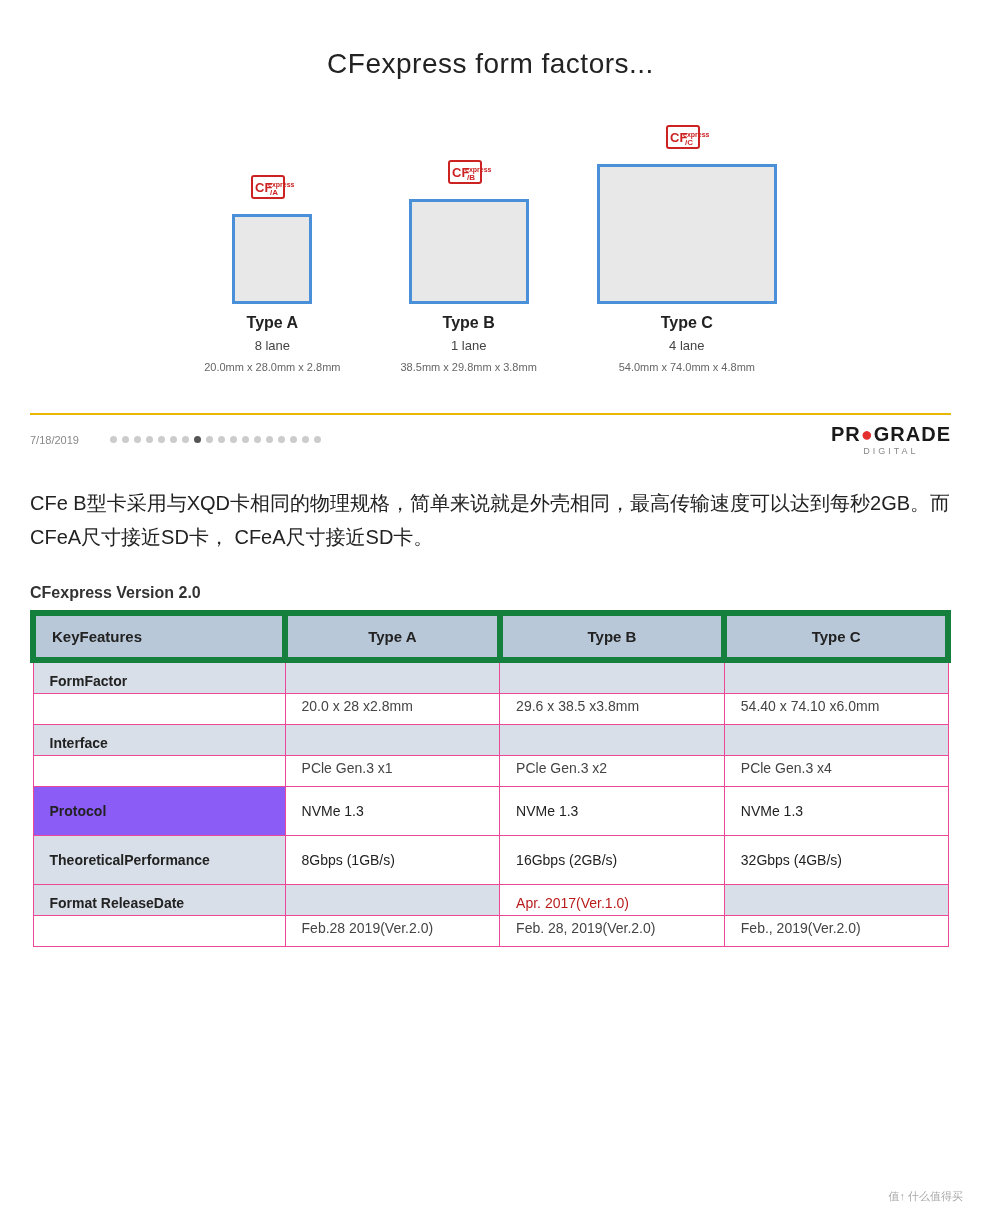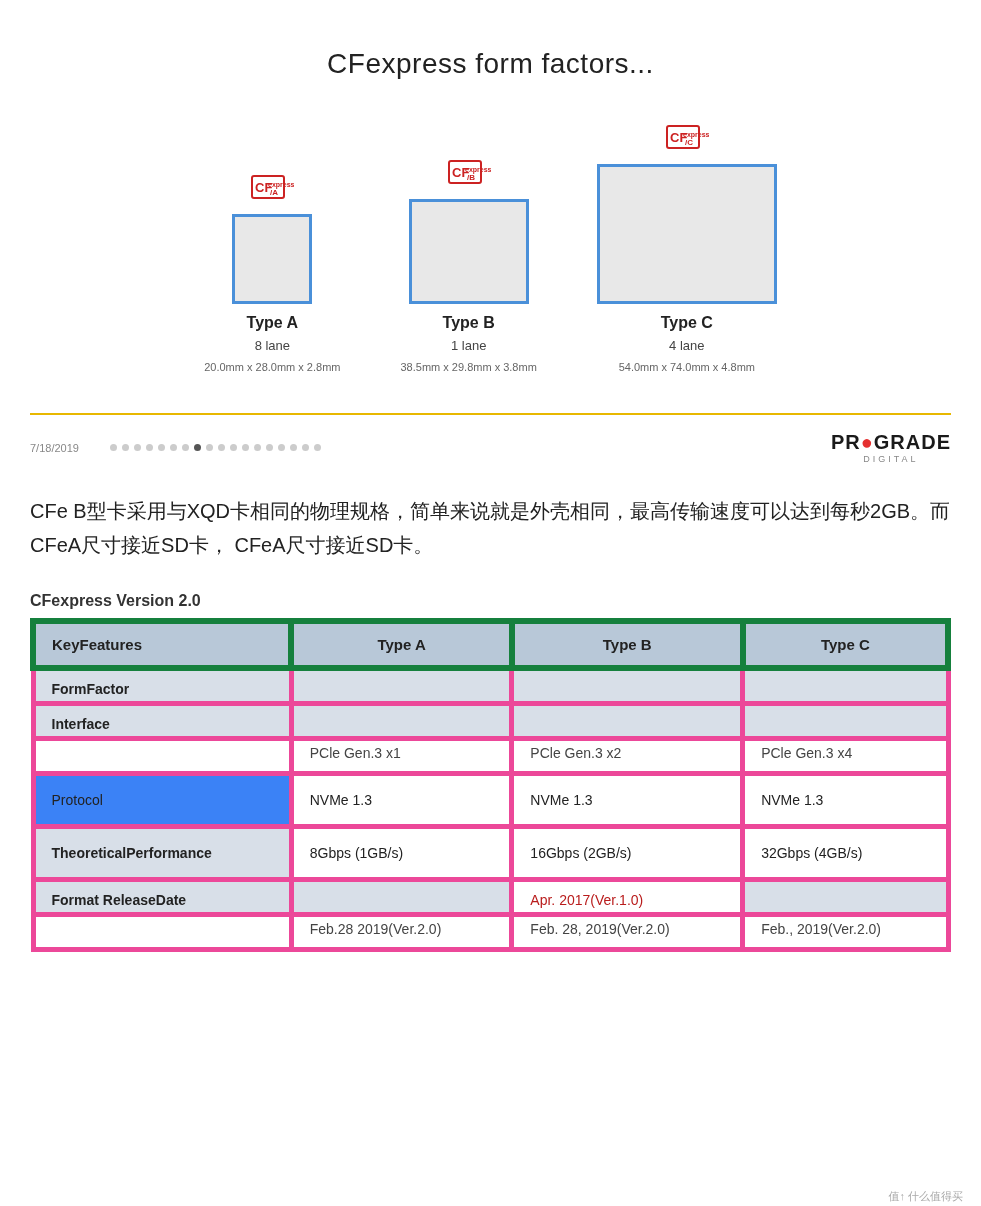--- a/index.html
+++ b/index.html
@@ -75,21 +75,21 @@
       font-size: 11px;
       color: #666;
       margin-top: 2px;
     }
 
     
     .bottom-bar {
       display: flex;
       align-items: center;
       border-top: 2px solid #e8b800;
-      padding-top: 16px;
+      padding-top: 8px;
       margin-bottom: 30px;
       position: relative;
     }
 
     .bottom-bar-date {
       font-size: 11px;
       color: #888;
       min-width: 70px;
     }
 
@@ -163,21 +163,21 @@
     }
 
     .cfexpress-table th:first-child {
       text-align: left;
       background: #b8c8d8;
     }
 
     .cfexpress-table td {
       padding: 16px 16px;
       font-size: 14px;
-      border: 5px solid #ec4899;
+      border: 1px solid #ec4899;
       vertical-align: top;
     }
 
     .cfexpress-table tr.feature-header td {
       background: #d8dfe8;
       font-weight: 700;
       font-size: 14px;
       padding-top: 10px;
       padding-bottom: 4px;
     }
@@ -319,36 +319,42 @@
       </tr>
     </thead>
     <tbody>
 
       <tr class="feature-header">
         <td>FormFactor</td>
         <td></td>
         <td></td>
         <td></td>
       </tr>
+      <tr class="feature-value">
+        <td></td>
+        <td>20.0 x 28 x2.8mm</td>
+        <td>29.6 x 38.5 x3.8mm</td>
+        <td>54.40 x 74.10 x6.0mm</td>
+      </tr>
 
       <tr class="feature-header">
         <td>Interface</td>
         <td></td>
         <td></td>
         <td></td>
       </tr>
       <tr class="feature-value">
         <td></td>
         <td>PCle Gen.3 x1</td>
         <td>PCle Gen.3 x2</td>
         <td>PCle Gen.3 x4</td>
       </tr>
 
       <tr class="feature-single">
-        <td style="background:#3b82f6; font-weight:400;">Protocol</td>
+        <td style="background:#8b5cf6; font-weight:700;">Protocol</td>
         <td>NVMe 1.3</td>
         <td>NVMe 1.3</td>
         <td>NVMe 1.3</td>
       </tr>
 
       <tr class="feature-single">
         <td style="background:#d8dfe8; font-weight:700;">TheoreticalPerformance</td>
         <td>8Gbps (1GB/s)</td>
         <td>16Gbps (2GB/s)</td>
         <td>32Gbps (4GB/s)</td>

